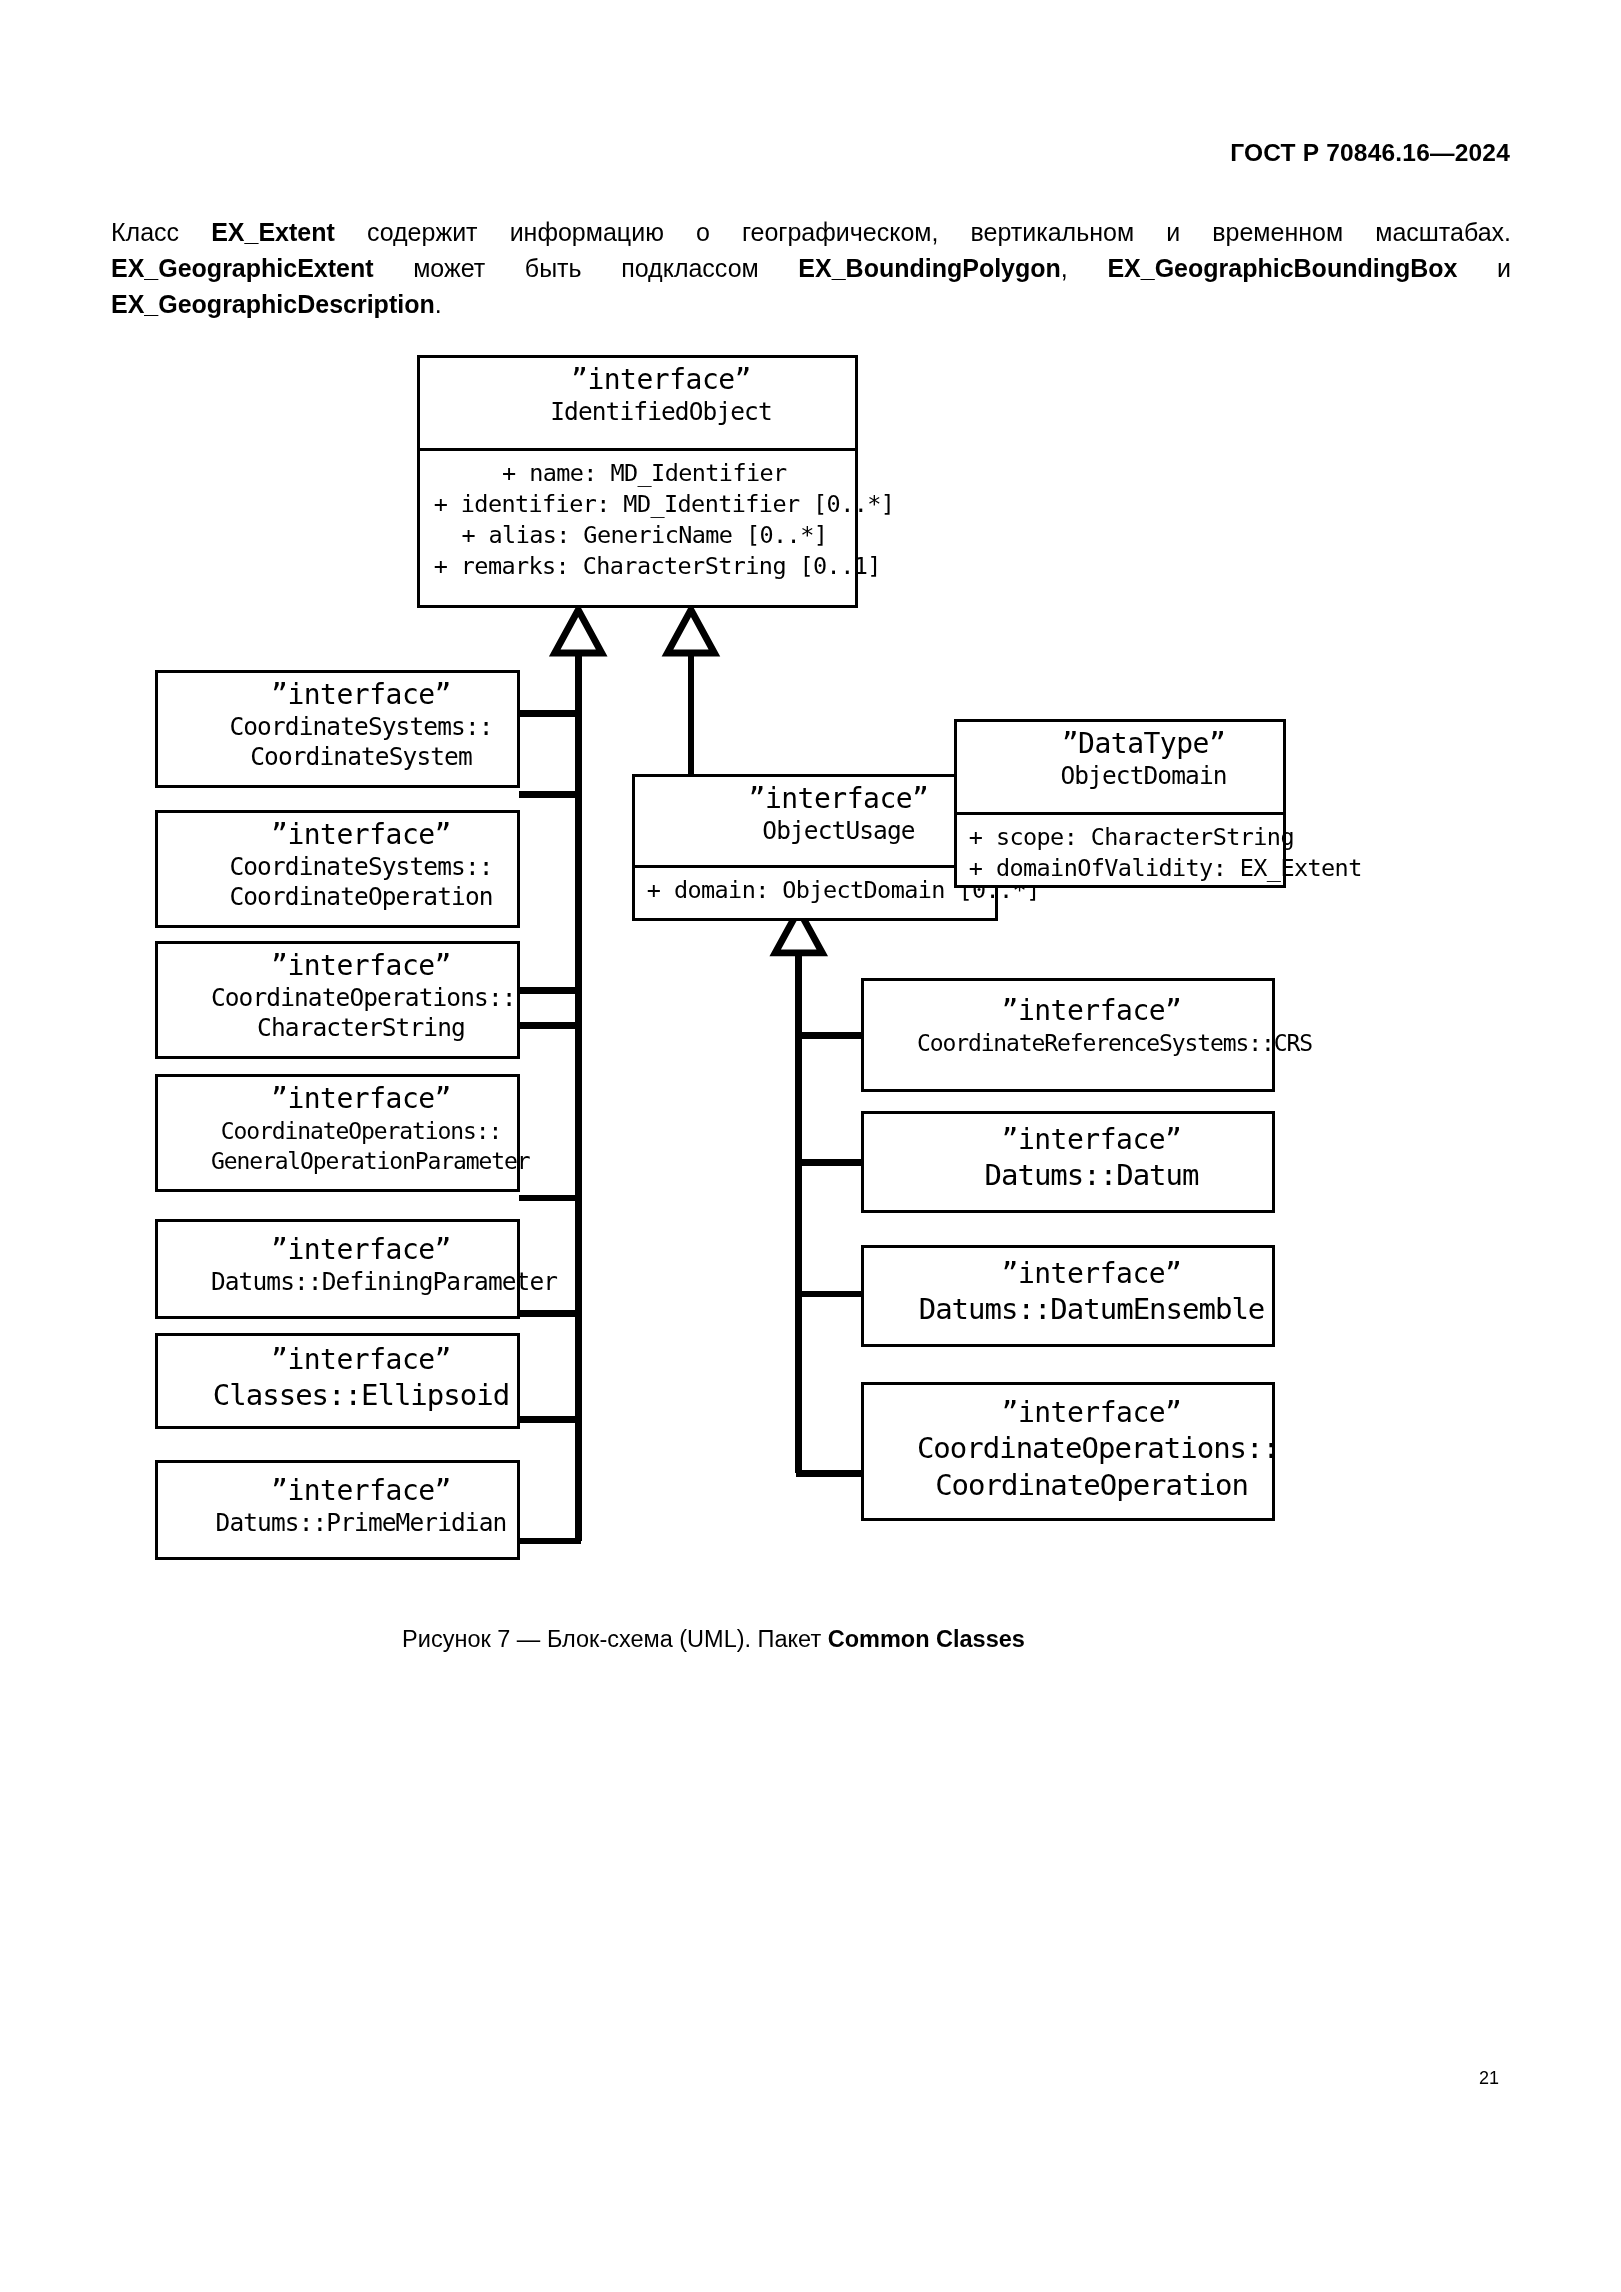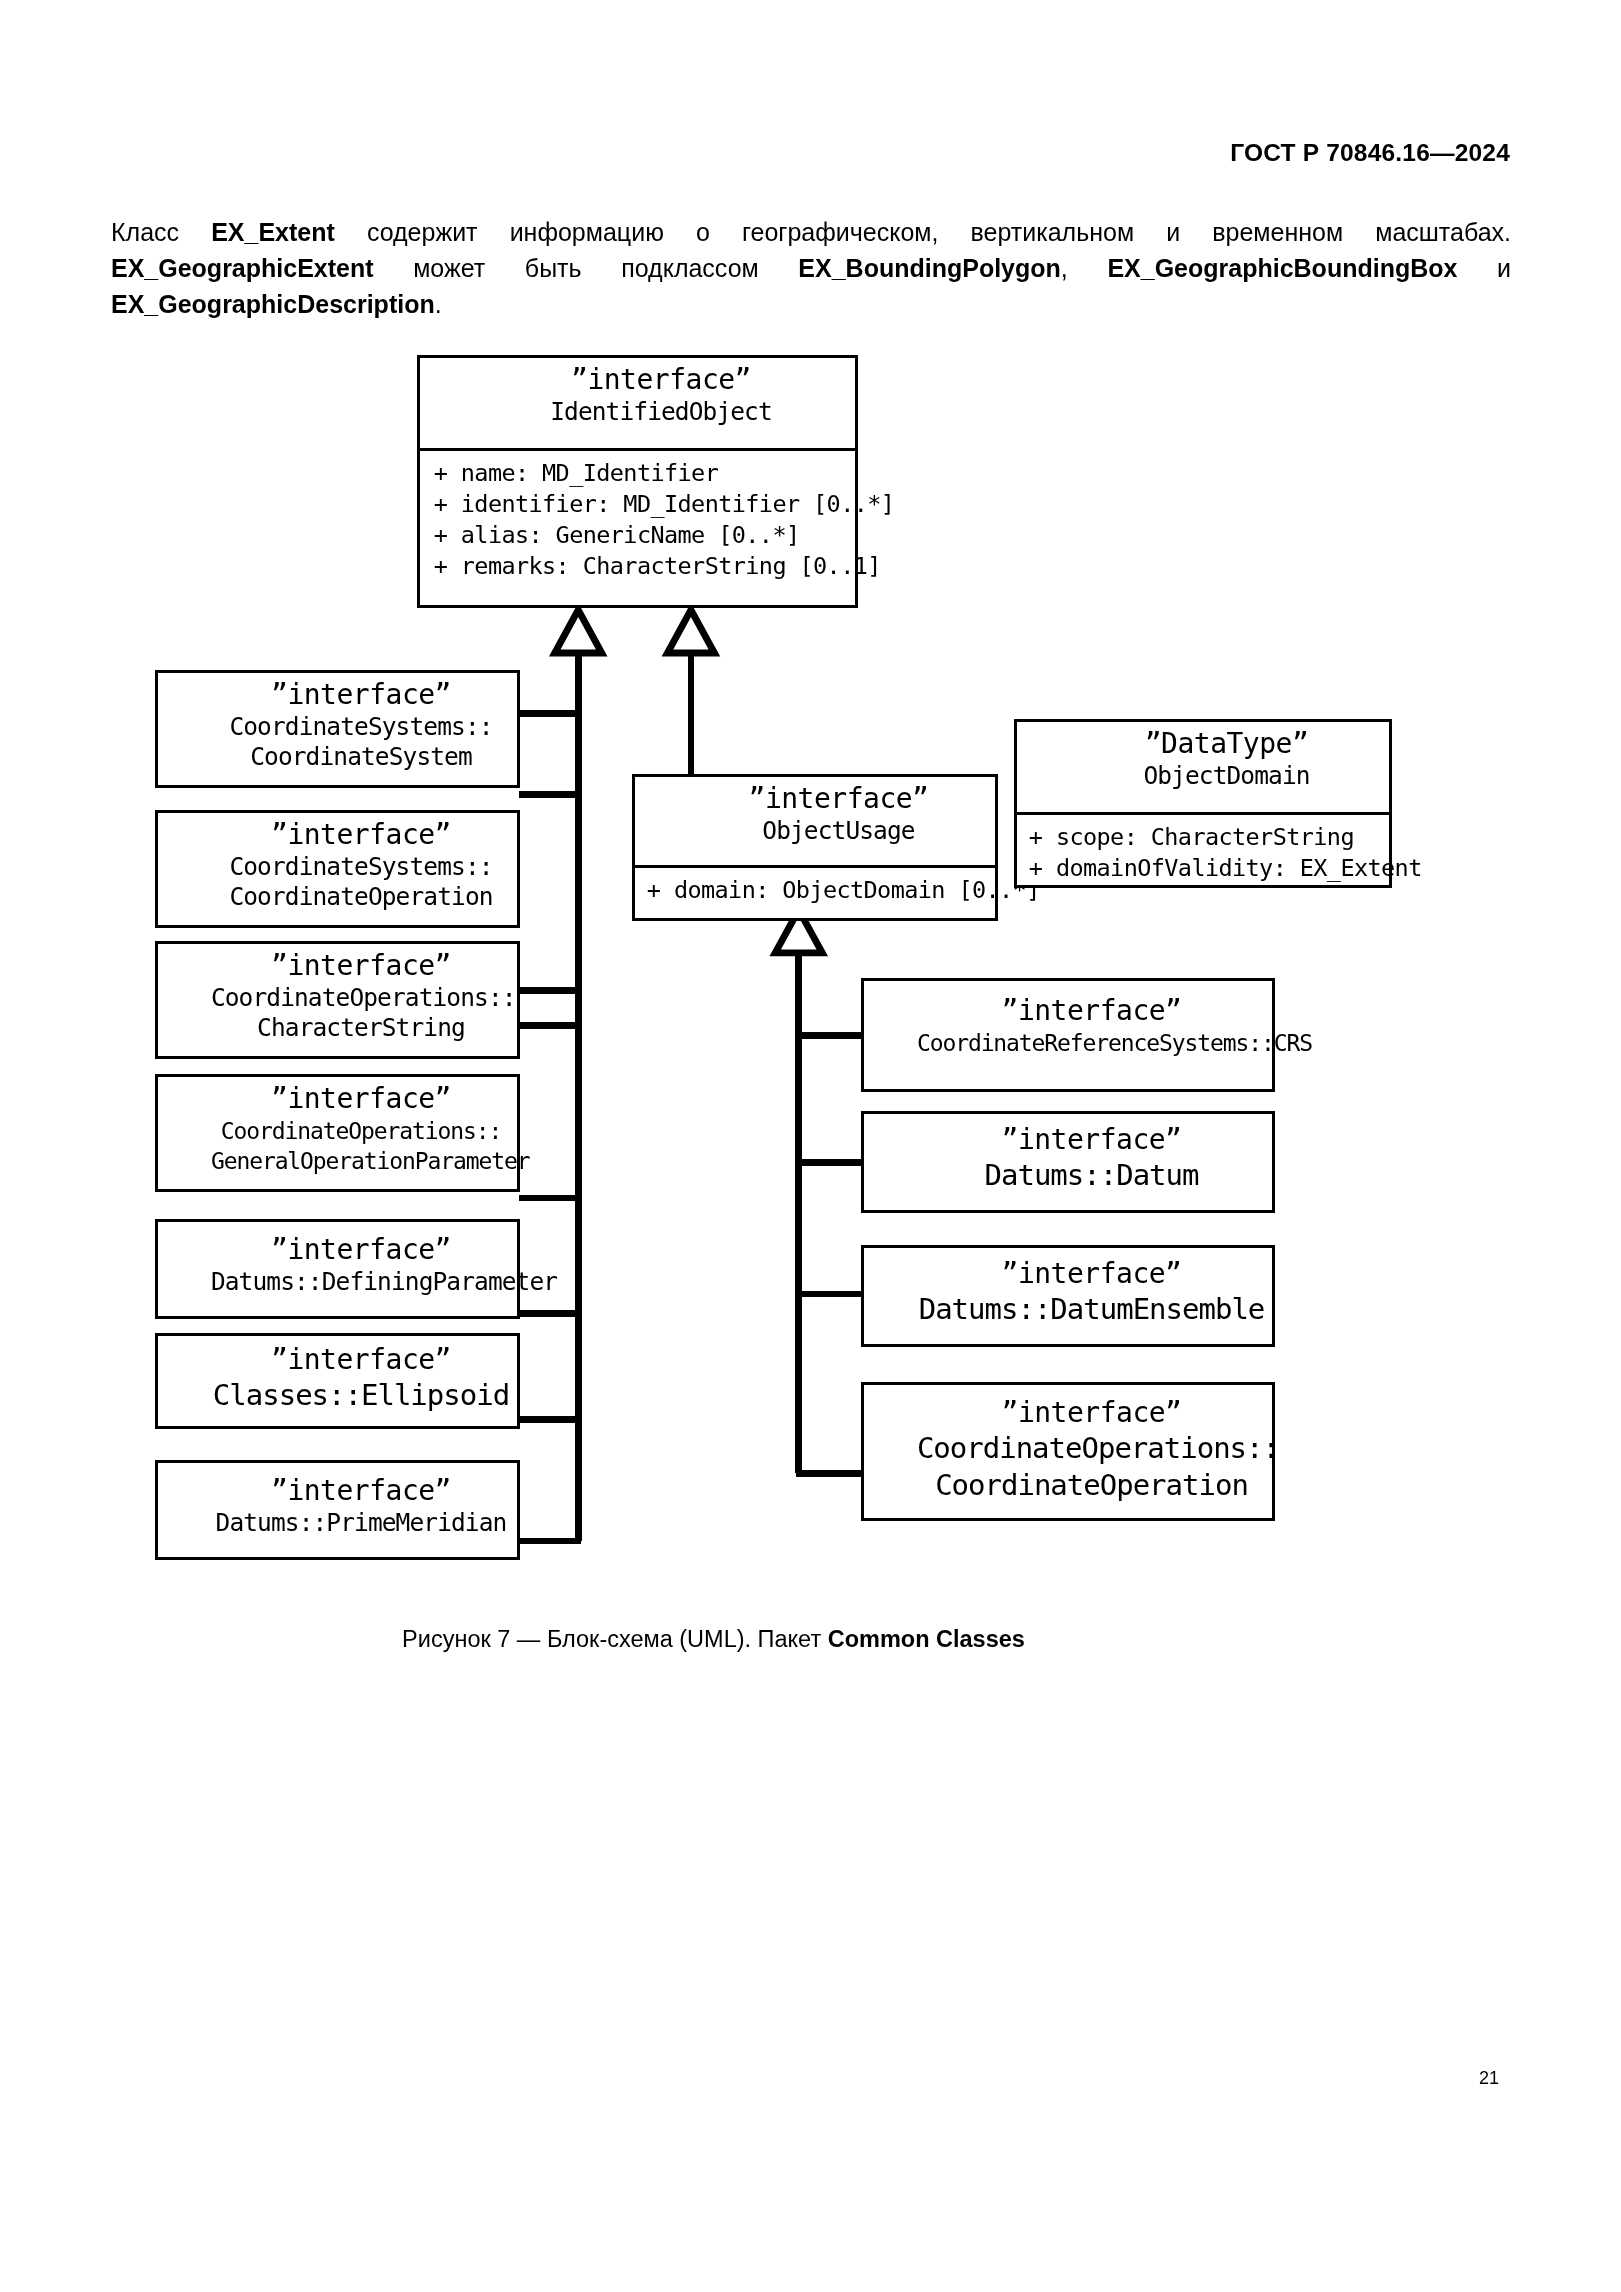--- a/index.html
+++ b/index.html
@@ -58,21 +58,21 @@
     white-space:nowrap;
   }
   .uml-head .cname.big{font-size:29px;line-height:37px;letter-spacing:-1px;}
   .uml-head .cname.wide{font-size:23px;letter-spacing:-1.1px;}
   .uml-sep{
     height:0;border-top:3.9px solid #000;
   }
   .uml-attrs{
     box-sizing:border-box;
     padding:6.9px 0 7.8px 13.7px;
-    text-align:left;
+    text-align:center;
   }
   .uml-attrs .attr{
     display:block;font-size:23.5px;line-height:31px;
     letter-spacing:-0.6px;white-space:nowrap;
   }
 
   
   .fig-caption{
     position:absolute;left:0;top:1626px;width:1427px;
     text-align:center;font-size:23.5px;
@@ -199,21 +199,21 @@
       <div class="uml-head" style="height:88px;">
         <span class="stereo">”interface”</span>
         <span class="cname">ObjectUsage</span>
       </div>
       <div class="uml-sep"></div>
       <div class="uml-attrs" style="padding-left:11.8px;">
         <span class="attr">+ domain: ObjectDomain [0..*]</span>
       </div>
     </div>
 
-    <div class="uml-box" style="left:1014px;top:719px;width:378px;height:169px;">
+    <div class="uml-box" style="left:954px;top:719px;width:332px;height:169px;">
       <div class="uml-head" style="height:90px;">
         <span class="stereo">”DataType”</span>
         <span class="cname">ObjectDomain</span>
       </div>
       <div class="uml-sep"></div>
       <div class="uml-attrs" style="padding-left:11.8px;">
         <span class="attr">+ scope: CharacterString</span>
         <span class="attr">+ domainOfValidity: EX_Extent</span>
       </div>
     </div>

